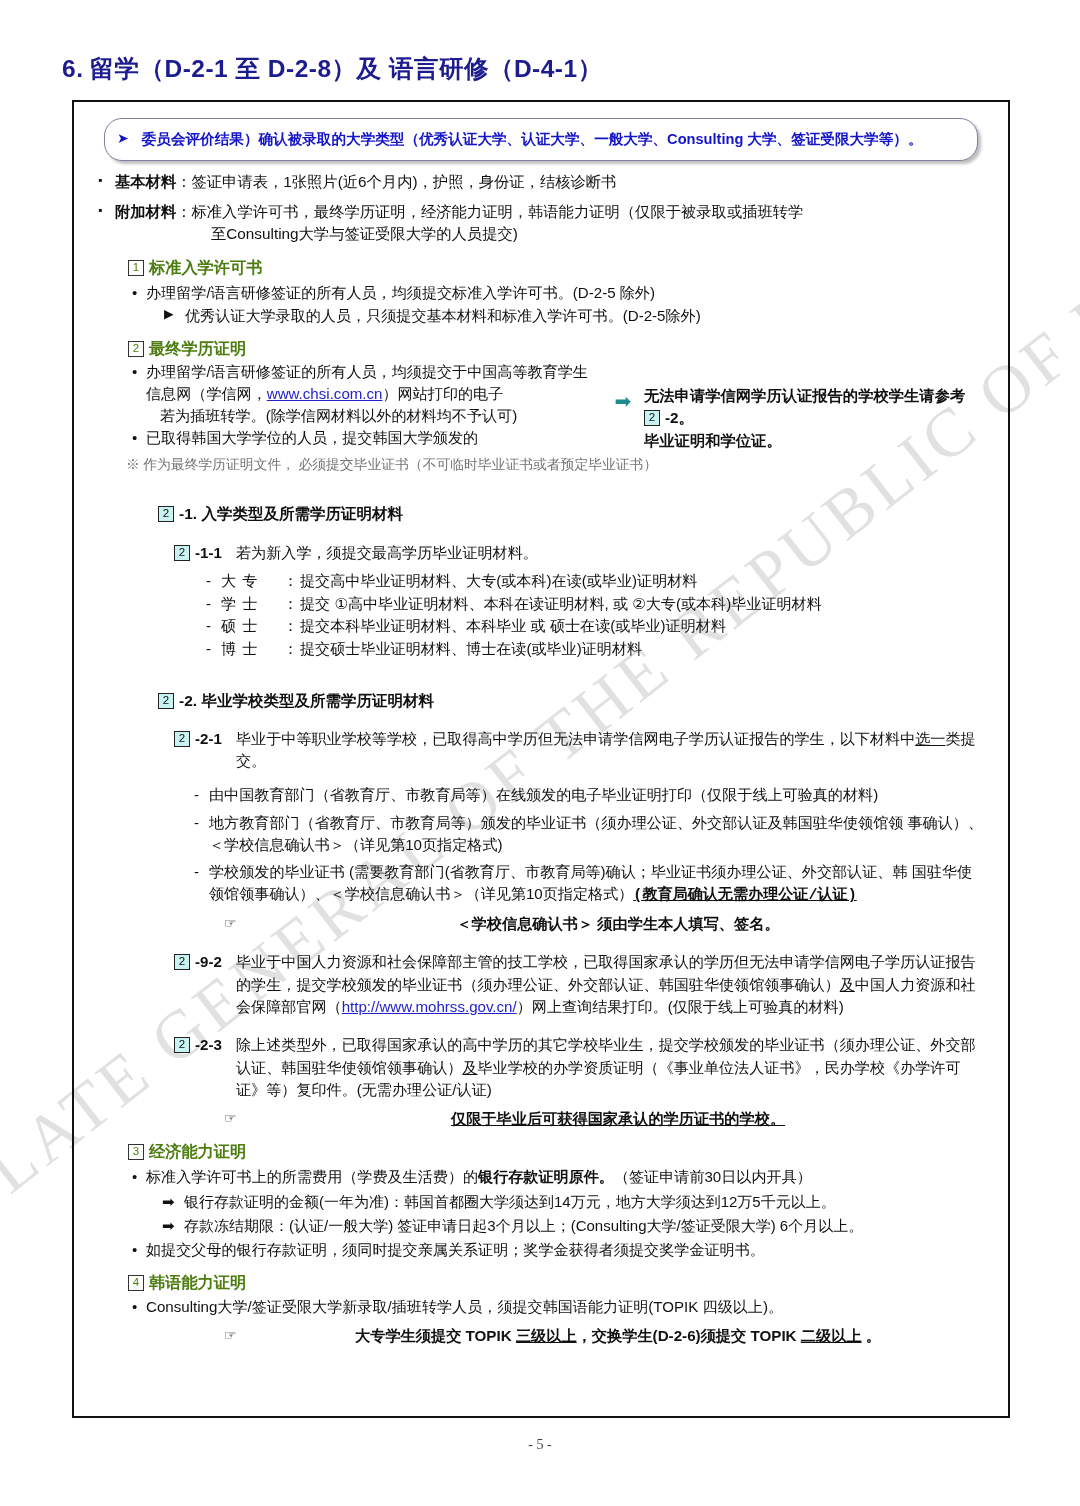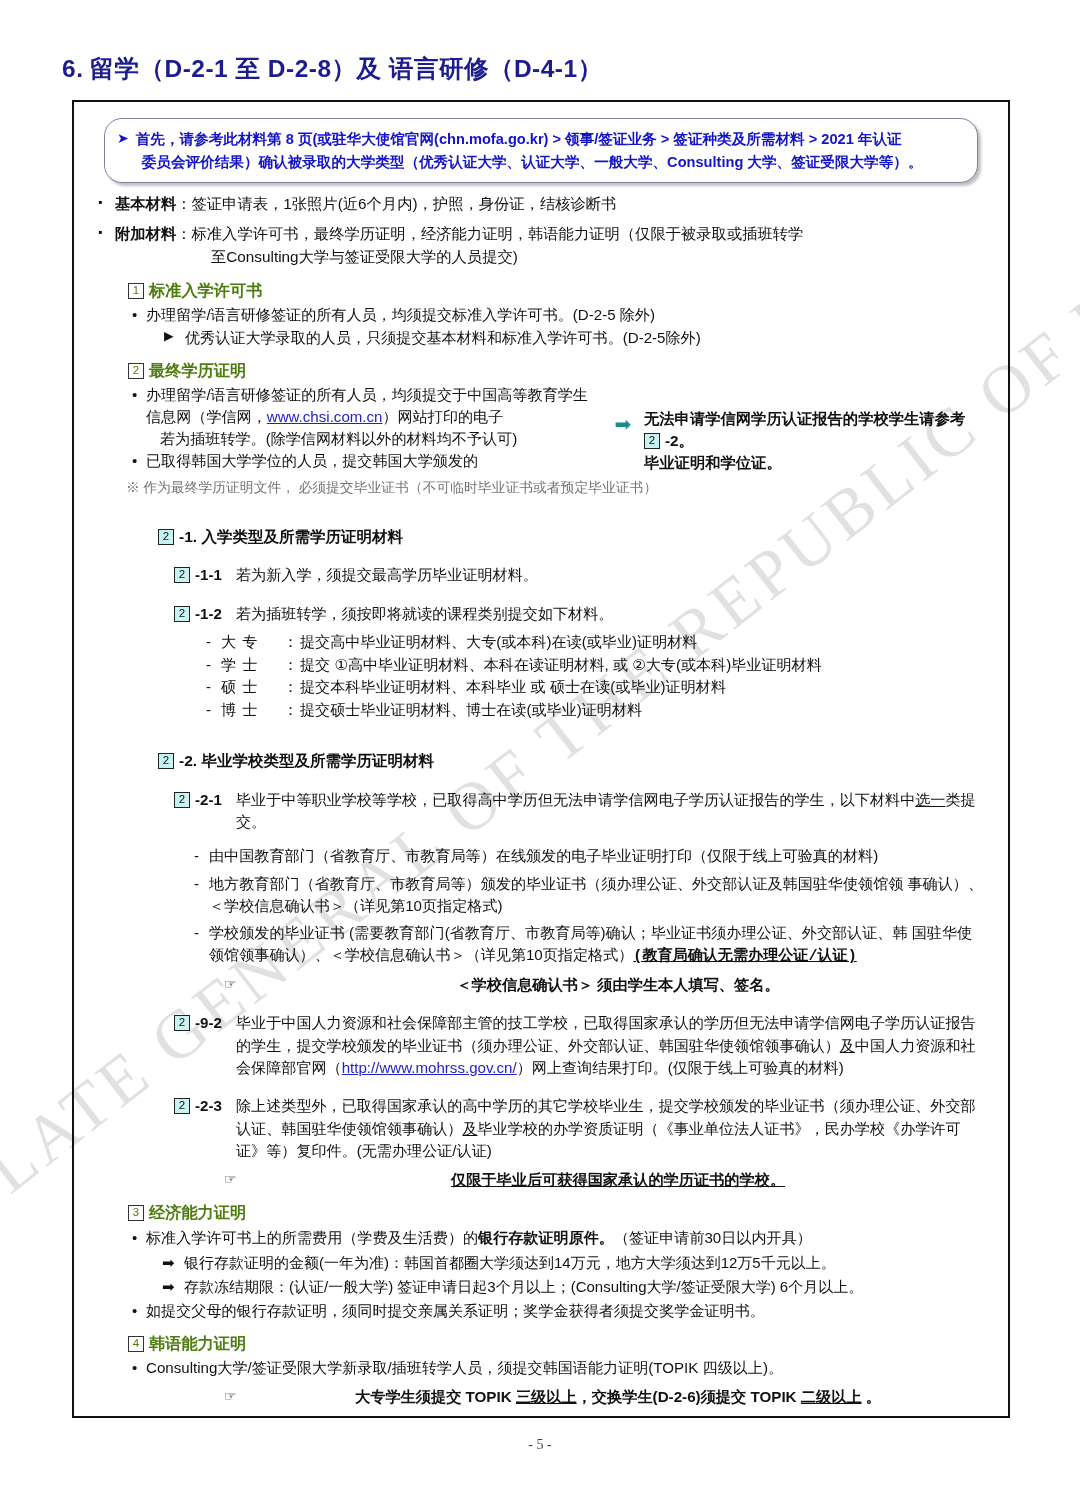--- a/index.html
+++ b/index.html
@@ -297,21 +297,20 @@
     <span class="num">6.</span><span>留学（D-2-1 至 D-2-8）及 语言研修（D-4-1）</span>
   </div>
 
   <div class="frame">
     <div class="frame-inner">
 
       <div class="notice">
         <div class="notice-row">
           <span class="notice-arrow">➤</span>
           <span class="notice-text">
-            <span>首先，请参考此材料第 8 页(或驻华大使馆官网(chn.mofa.go.kr) &gt; 领事/签证业务 &gt; 签证种类及所需材料 &gt; 2021 年认证</span>
             <span class="ln2">委员会评价结果）确认被录取的大学类型（优秀认证大学、认证大学、一般大学、Consulting 大学、签证受限大学等）。</span>
           </span>
         </div>
       </div>
 
       <div class="body-area">
 
         <div class="mat-block">
           <span class="mat-bullet">▪</span>
           <span class="mat-body"><span class="hd">基本材料</span><span>：</span><span>签证申请表，1张照片(近6个月内)，护照，身份证，结核诊断书</span></span>
@@ -363,24 +362,20 @@
 
         <div class="sub-head">
           <span class="boxnum hl">2</span><span>-1.</span> <span>入学类型及所需学历证明材料</span>
         </div>
 
         <div class="sub-item">
           <span class="tag"><span class="boxnum hl">2</span><span>-1-1</span></span>
           <span class="stxt">若为新入学，须提交最高学历毕业证明材料。</span>
         </div>
 
-        <div class="sub-item">
-          <span class="tag"><span class="boxnum hl">2</span><span>-1-2</span></span>
-          <span class="stxt">若为插班转学，须按即将就读的课程类别提交如下材料。</span>
-        </div>
 
         <div class="lvl-list">
           <div class="lvl-row">
             <span class="dash">-</span>
             <span class="lab">大 专</span>
             <span class="col">：</span>
             <span class="val">提交高中毕业证明材料、大专(或本科)在读(或毕业)证明材料</span>
           </div>
           <div class="lvl-row">
             <span class="dash">-</span>

